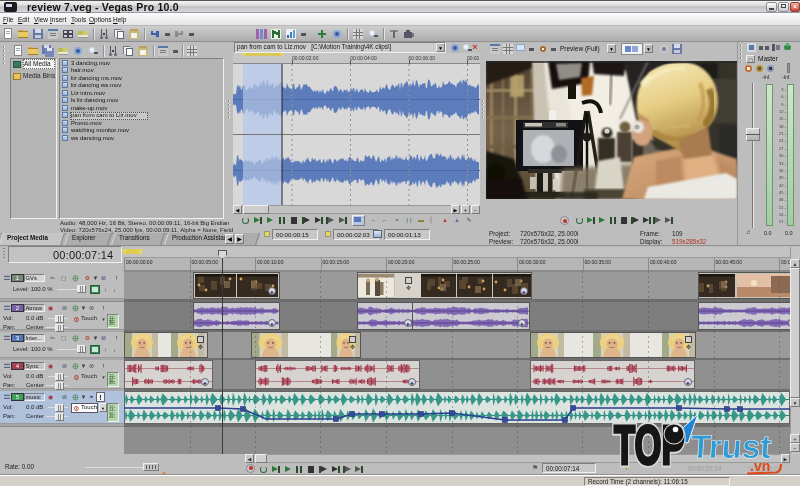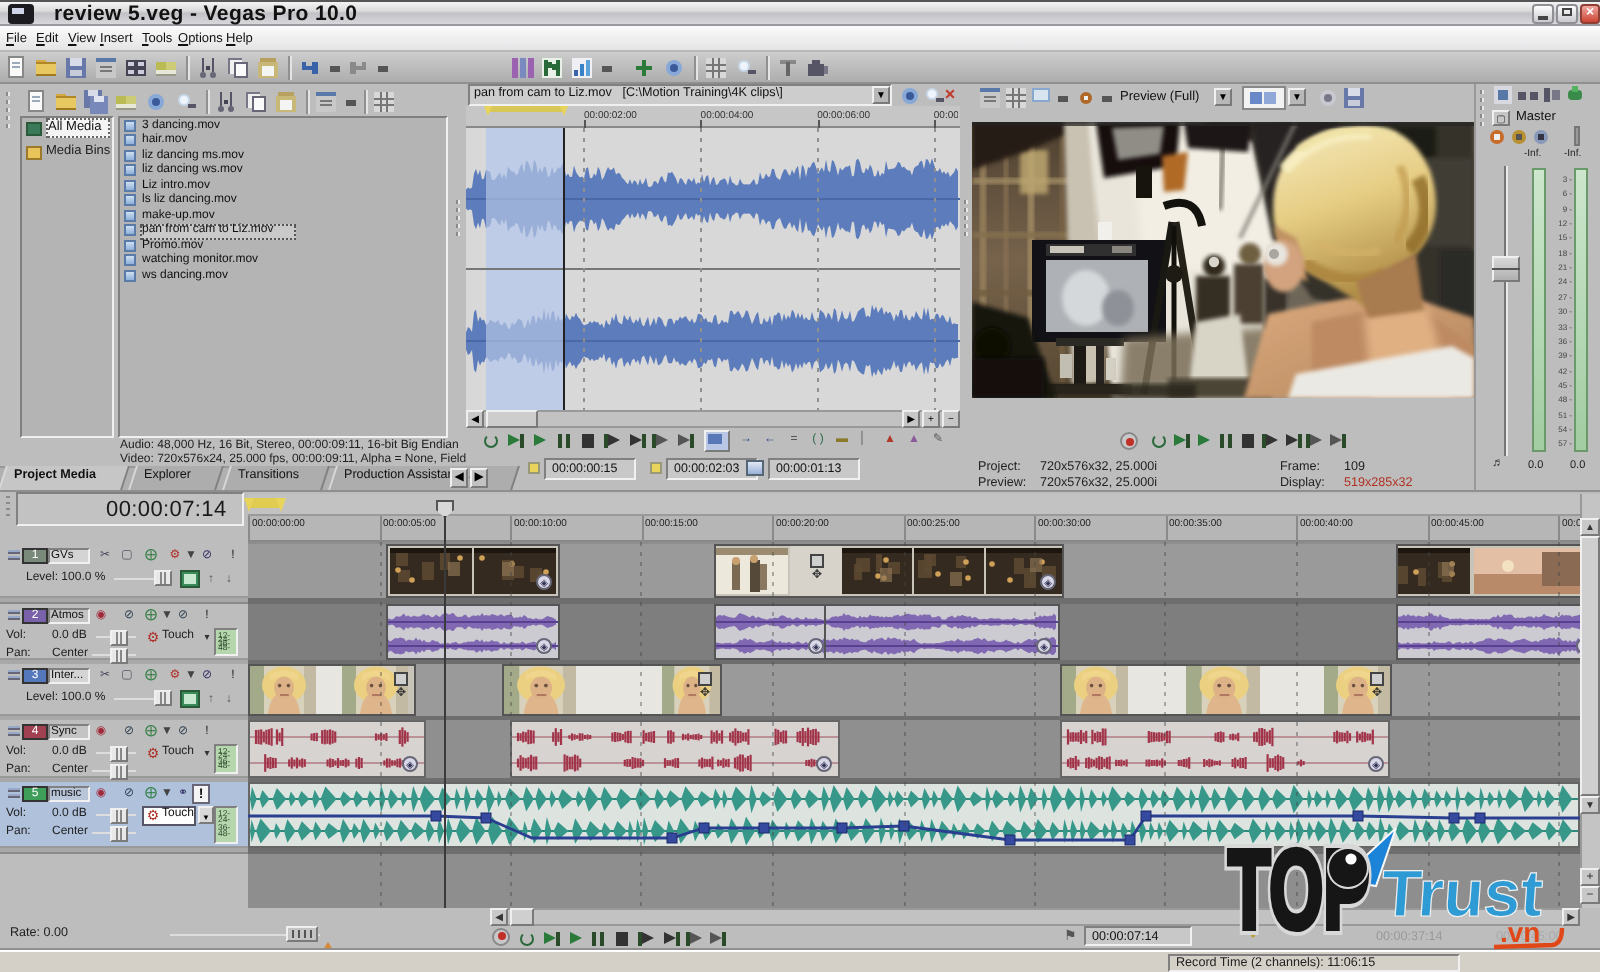--- a/index.html
+++ b/index.html
@@ -5,21 +5,21 @@
  font-family:"Liberation Sans",sans-serif;}
 div{position:absolute;box-sizing:border-box;}
 .sunk{border-top:1px solid #808080;border-left:1px solid #808080;border-bottom:1px solid #f0f0f0;border-right:1px solid #f0f0f0;}
 .rais{border-top:1px solid #efefef;border-left:1px solid #efefef;border-bottom:1px solid #7a7a7a;border-right:1px solid #7a7a7a;}
 svg{position:absolute;display:block;}
 </style></head><body>
 <div style="left:0;top:0;width:800px;height:13px;background:linear-gradient(#f8f8f8,#dcdcdc 45%,#c2c2c6 55%,#d8d8dc);border-bottom:1px solid #9a9aa0;"></div>
 <div style="left:0;top:0;width:800px;height:1px;background:#555;"></div>
 <div style="left:4px;top:2px;width:13px;height:10px;background:#1b1b20;border-radius:2px;"></div>
 <div style="left:6px;top:4px;width:6px;height:3px;background:#cfd4e8;"></div>
-<div style="left:27px;top:0.5px;font-size:10.5px;color:#111;font-weight:bold;white-space:nowrap;letter-spacing:0.2px;">review 5.veg - Vegas Pro 10.0</div>
+<div style="left:27px;top:0.5px;font-size:10.5px;color:#111;font-weight:bold;white-space:nowrap;letter-spacing:0.2px;">review 7.veg - Vegas Pro 10.0</div>
 <div style="left:766px;top:2px;width:11px;height:10px;background:linear-gradient(#fdfdfd,#c9c9cf);border:1px solid #8f8f96;border-radius:2px;"></div>
 <div style="left:769px;top:8px;width:5px;height:2px;background:#444;"></div>
 <div style="left:778px;top:2px;width:11px;height:10px;background:linear-gradient(#fdfdfd,#c9c9cf);border:1px solid #8f8f96;border-radius:2px;"></div>
 <div style="left:781px;top:4px;width:5px;height:4px;border:1px solid #444;"></div>
 <div style="left:790px;top:2px;width:10px;height:10px;background:linear-gradient(#f0a8a0,#cc4434);border:1px solid #8f3f36;border-radius:2px;"></div>
 <div style="left:792px;top:3px;width:6px;height:7px;color:#fff;font-size:7px;font-weight:bold;line-height:7px;text-align:center;">×</div>
 <div style="left:0;top:13px;width:800px;height:13px;background:linear-gradient(#fbfbfb,#e4e4e6);border-bottom:1px solid #b8b8b8;"></div>
 <div style="left:3px;top:16px;font-size:6.5px;color:#111;font-weight:normal;white-space:nowrap;"><span style="text-decoration:underline">F</span>ile</div>
 <div style="left:18px;top:16px;font-size:6.5px;color:#111;font-weight:normal;white-space:nowrap;"><span style="text-decoration:underline">E</span>dit</div>
 <div style="left:34px;top:16px;font-size:6.5px;color:#111;font-weight:normal;white-space:nowrap;"><span style="text-decoration:underline">V</span>iew</div>

